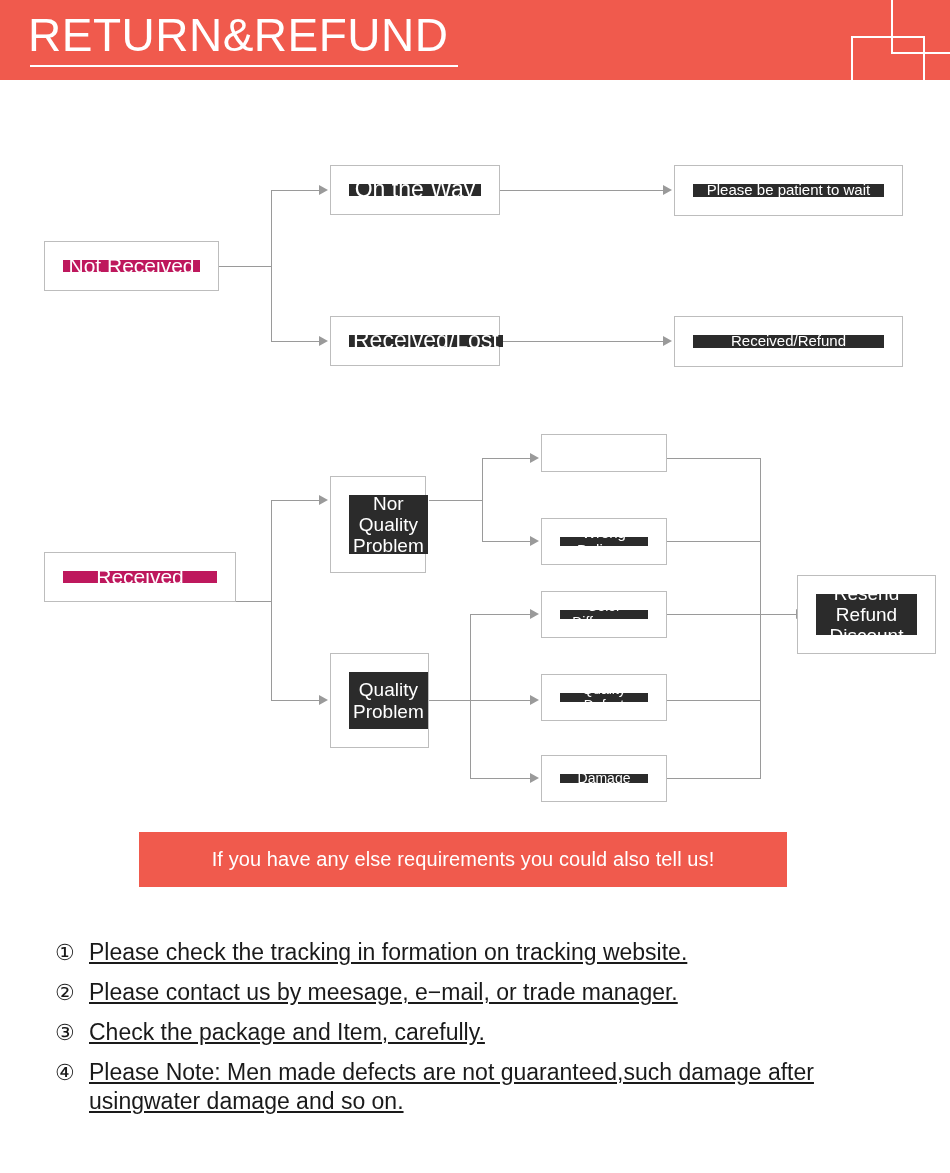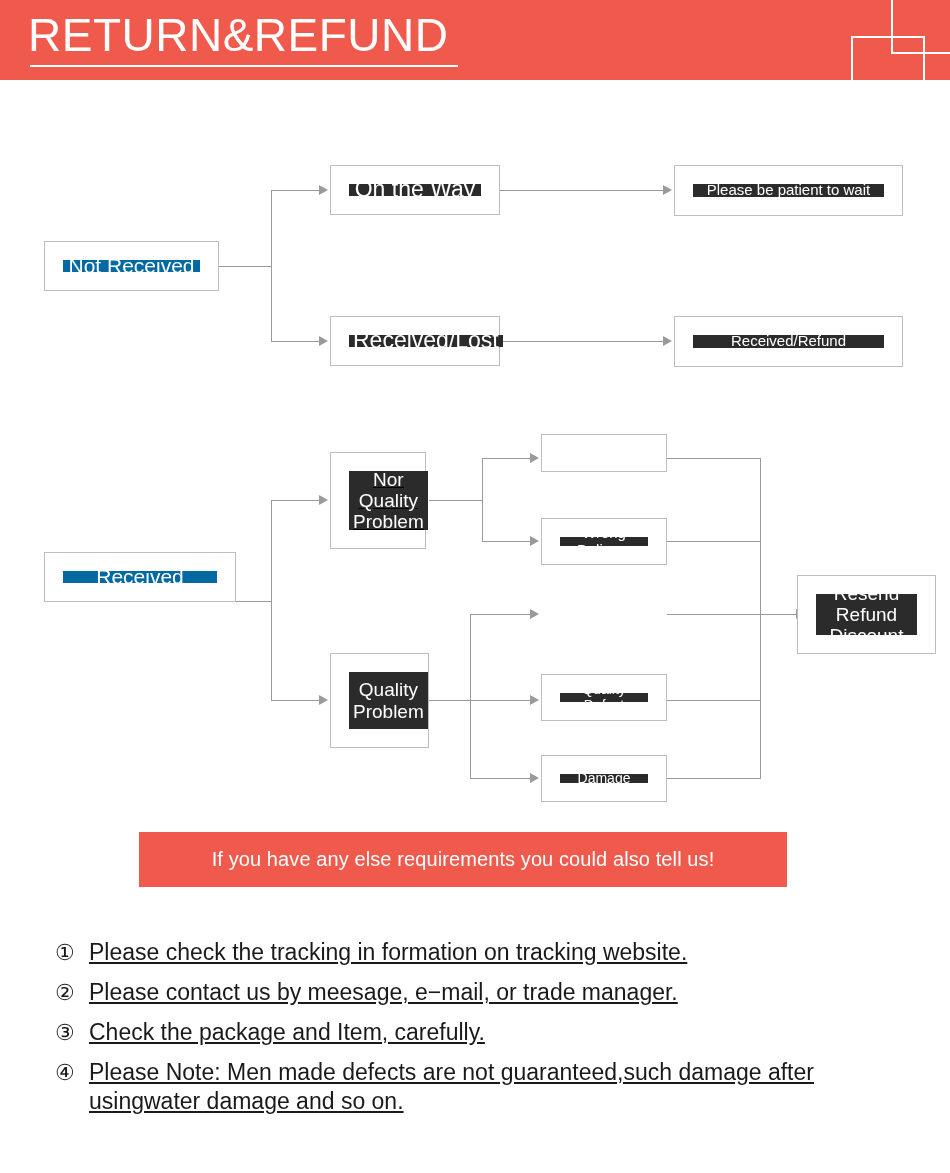--- a/index.html
+++ b/index.html
@@ -71,21 +71,21 @@
     justify-content: center;
     background: #2b2b2b;
     color: #ffffff;
     text-align: center;
     font-weight: 400;
     line-height: 1.12;
     padding: 0 4px;
     box-sizing: border-box;
   }
   .box.red > .inner {
-    background: #0369a1;
+    background: #be185d;
   }
 
   
   .hline {
     position: absolute;
     height: 1px;
     background: #9a9a9a;
   }
   .vline {
     position: absolute;
@@ -218,39 +218,42 @@
   <div class="hline" style="left:667px; top:700px; width:94px;"></div>
   <div class="hline" style="left:667px; top:778px; width:94px;"></div>
   <div class="vline" style="left:760px; top:458px; height:321px;"></div>
   <div class="hline" style="left:760px; top:614px; width:36px;"></div>
   <div class="arrow" style="left:796px; top:609px;"></div>
 
   <div class="box red" style="left:44px; top:552px; width:192px; height:50px;">
     <div class="inner" style="font-size:21px;">Received</div>
   </div>
 
-  <div class="box" style="left:330px; top:452px; width:96px; height:97px;text-decoration:underline;">
+  <div class="box" style="left:330px; top:476px; width:96px; height:97px;">
     <div class="inner" style="font-size:19px; white-space:pre-line;">Nor
 Quality
 Problem</div>
   </div>
 
   <div class="box" style="left:330px; top:653px; width:99px; height:95px;">
     <div class="inner" style="font-size:19px; white-space:pre-line;">Quality
 Problem</div>
   </div>
 
   <div class="box" style="left:541px; top:434px; width:126px; height:31px;">
     <div class="inner" style="font-size:20px;">Not fit</div>
   </div>
 
   <div class="box" style="left:541px; top:518px; width:126px; height:47px;">
     <div class="inner" style="font-size:15px;">Wrong Delivery</div>
   </div>
 
+  <div class="box" style="left:541px; top:591px; width:126px; height:47px;">
+    <div class="inner" style="font-size:14px;">Color Difference</div>
+  </div>
 
   <div class="box" style="left:541px; top:755px; width:126px; height:47px;">
     <div class="inner" style="font-size:14px;">Damage</div>
   </div>
 
   <div class="box" style="left:541px; top:674px; width:126px; height:47px;">
     <div class="inner" style="font-size:14px;">Quality Defect</div>
   </div>
 
   <div class="box" style="left:797px; top:575px; width:139px; height:79px;">

